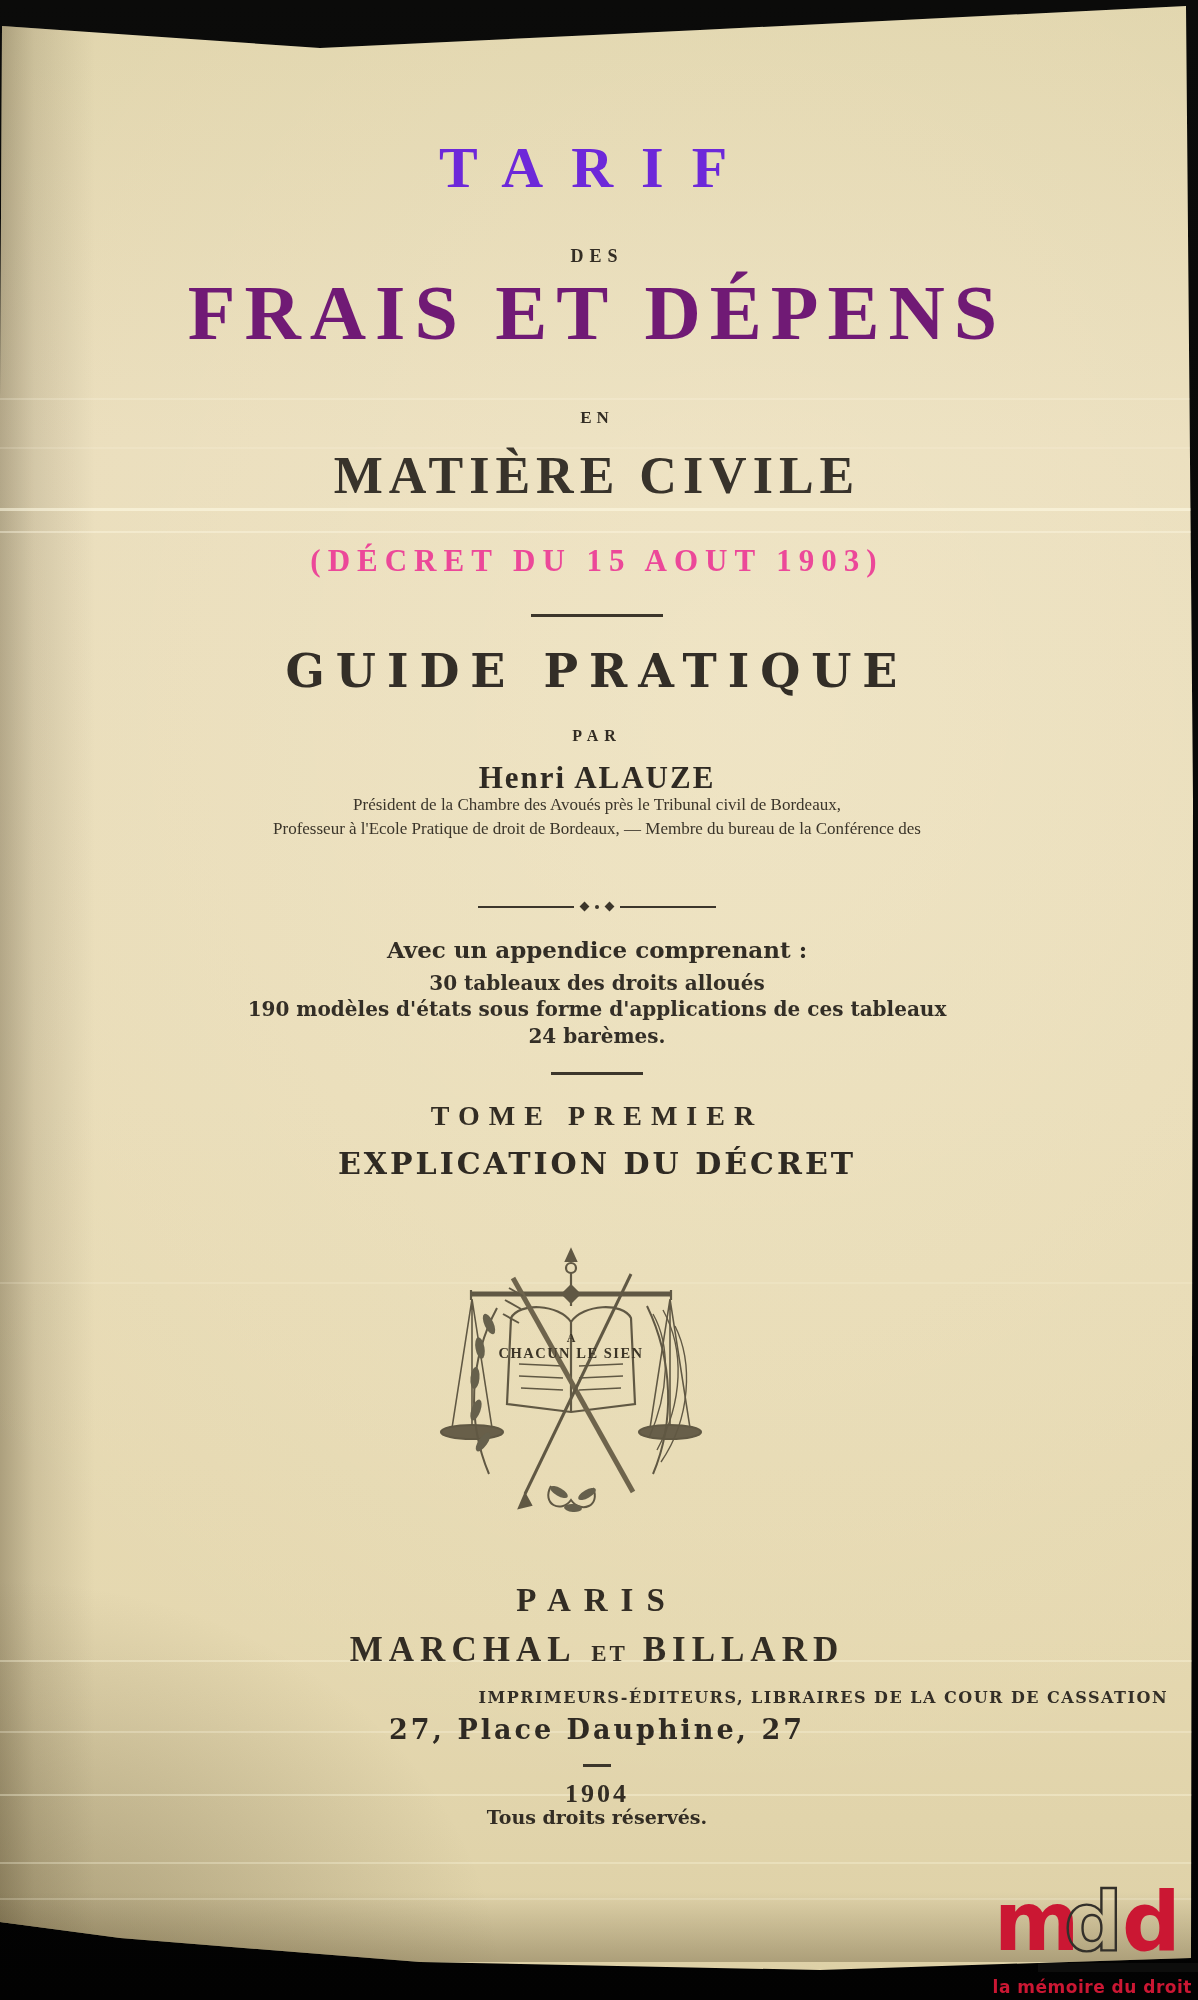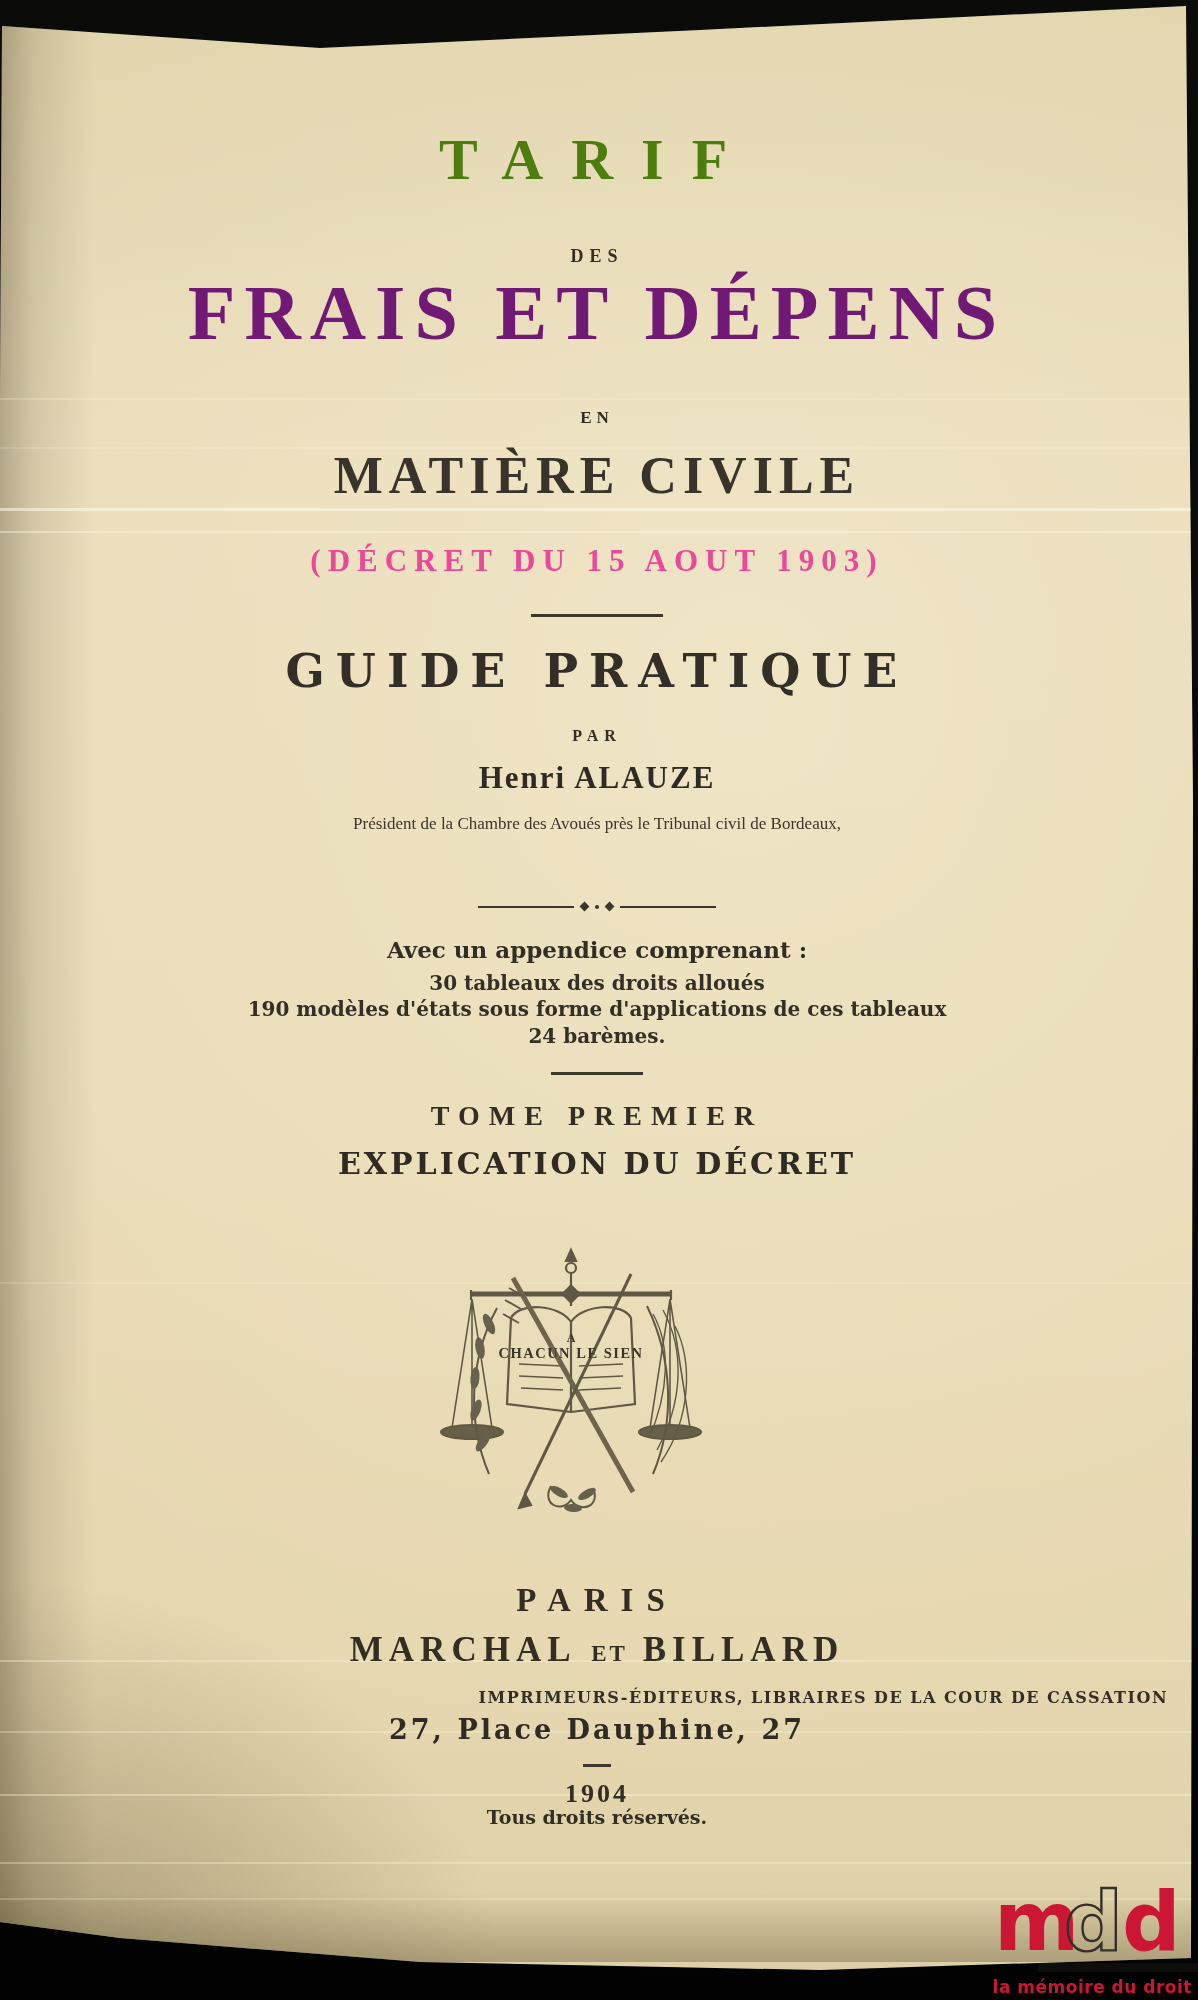--- a/index.html
+++ b/index.html
@@ -18,36 +18,36 @@
       linear-gradient(90deg, rgba(78,66,40,0.38) 0px, rgba(78,66,40,0.16) 34px, rgba(78,66,40,0) 95px),
       linear-gradient(180deg,#e0d4ab 0%,#e9dcba 22%,#e8dbb6 55%,#e5d8b0 82%,#ddd0a6 100%);
   }
   .bottom-shade{position:absolute;left:0;right:0;top:1892px;height:70px;
     background:linear-gradient(180deg,rgba(80,66,36,0) 0%,rgba(80,66,36,0.35) 100%);}
   .streak{position:absolute;left:0;right:0;background:#fffbe6;pointer-events:none;}
 
   .content{position:absolute;left:26px;right:30px;top:0;text-align:center;color:#332d24;}
   .block{position:absolute;left:0;right:0;}
 
-  .t-tarif{top:126px;font-size:58px;font-weight:600;letter-spacing:28px;color:#4d7c0f;}
+  .t-tarif{top:134px;font-size:58px;font-weight:600;letter-spacing:28px;color:#6d28d9;}
   .t-des{top:246px;font-size:18px;font-weight:700;letter-spacing:6px;}
   .t-frais{top:268px;font-size:78px;font-weight:600;letter-spacing:9px;color:#701a75;}
   .t-en{top:408px;font-size:17px;font-weight:700;letter-spacing:5px;}
   .t-matiere{top:446px;font-size:52px;font-weight:600;letter-spacing:6px;color:#38332b;}
   .t-decret{top:543px;font-size:31px;font-weight:700;letter-spacing:7px;color:#ec4899;}
 
   .hrule{position:absolute;left:50%;transform:translateX(-50%);background:#3c362b;}
   .rule1{top:614px;width:132px;height:3px;}
   .rule2{top:1072px;width:92px;height:3px;}
   .dash3{top:1764px;width:28px;height:3px;}
 
   .t-guide{top:644px;font-size:46px;font-weight:700;letter-spacing:11px;font-family:"DejaVu Serif",serif;color:#332e27;}
   .t-par{top:727px;font-size:16px;letter-spacing:6px;font-weight:600;}
   .t-author{top:760px;font-size:31px;font-weight:700;letter-spacing:2px;color:#2f2a23;}
-  .t-aff{top:812px;font-size:17px;line-height:24px;color:#3b352a;}
+  .t-aff{top:793px;font-size:17px;line-height:24px;color:#3b352a;}
   .divider{top:903px;display:flex;align-items:center;justify-content:center;gap:7px;}
   .divider .line{width:96px;height:2px;background:#3c362b;}
   .divider .dia{width:7px;height:7px;background:#3c362b;transform:rotate(45deg);}
   .divider .dot{width:4px;height:4px;background:#3c362b;border-radius:50%;}
 
   .t-appintro{top:936px;font-size:23px;font-weight:700;font-family:"DejaVu Serif",serif;color:#322d25;}
   .t-item{font-size:20px;font-weight:700;font-family:"DejaVu Serif",serif;color:#332e26;}
   .t-item0{top:971px;} .t-item1{top:997px;} .t-item2{top:1024px;}
 
   .t-tome{top:1100px;font-size:28px;font-weight:600;letter-spacing:9px;}
@@ -95,20 +95,21 @@
   <div class="block t-decret">(DÉCRET DU 15 AOUT 1903)</div>
 
   <div class="hrule rule1"></div>
 
   <div class="block t-guide">GUIDE PRATIQUE</div>
   <div class="block t-par">PAR</div>
   <div class="block t-author">Henri ALAUZE</div>
 
   <div class="block t-aff">
     <div>Président de la Chambre des Avoués près le Tribunal civil de Bordeaux,</div>
+    <div>Professeur à l'Ecole Pratique de droit de Bordeaux, — Membre du bureau de la Conférence des</div>
   </div>
 
   <div class="block divider">
     <span class="line"></span>
     <span class="dia"></span>
     <span class="dot"></span>
     <span class="dia"></span>
     <span class="line"></span>
   </div>
 

